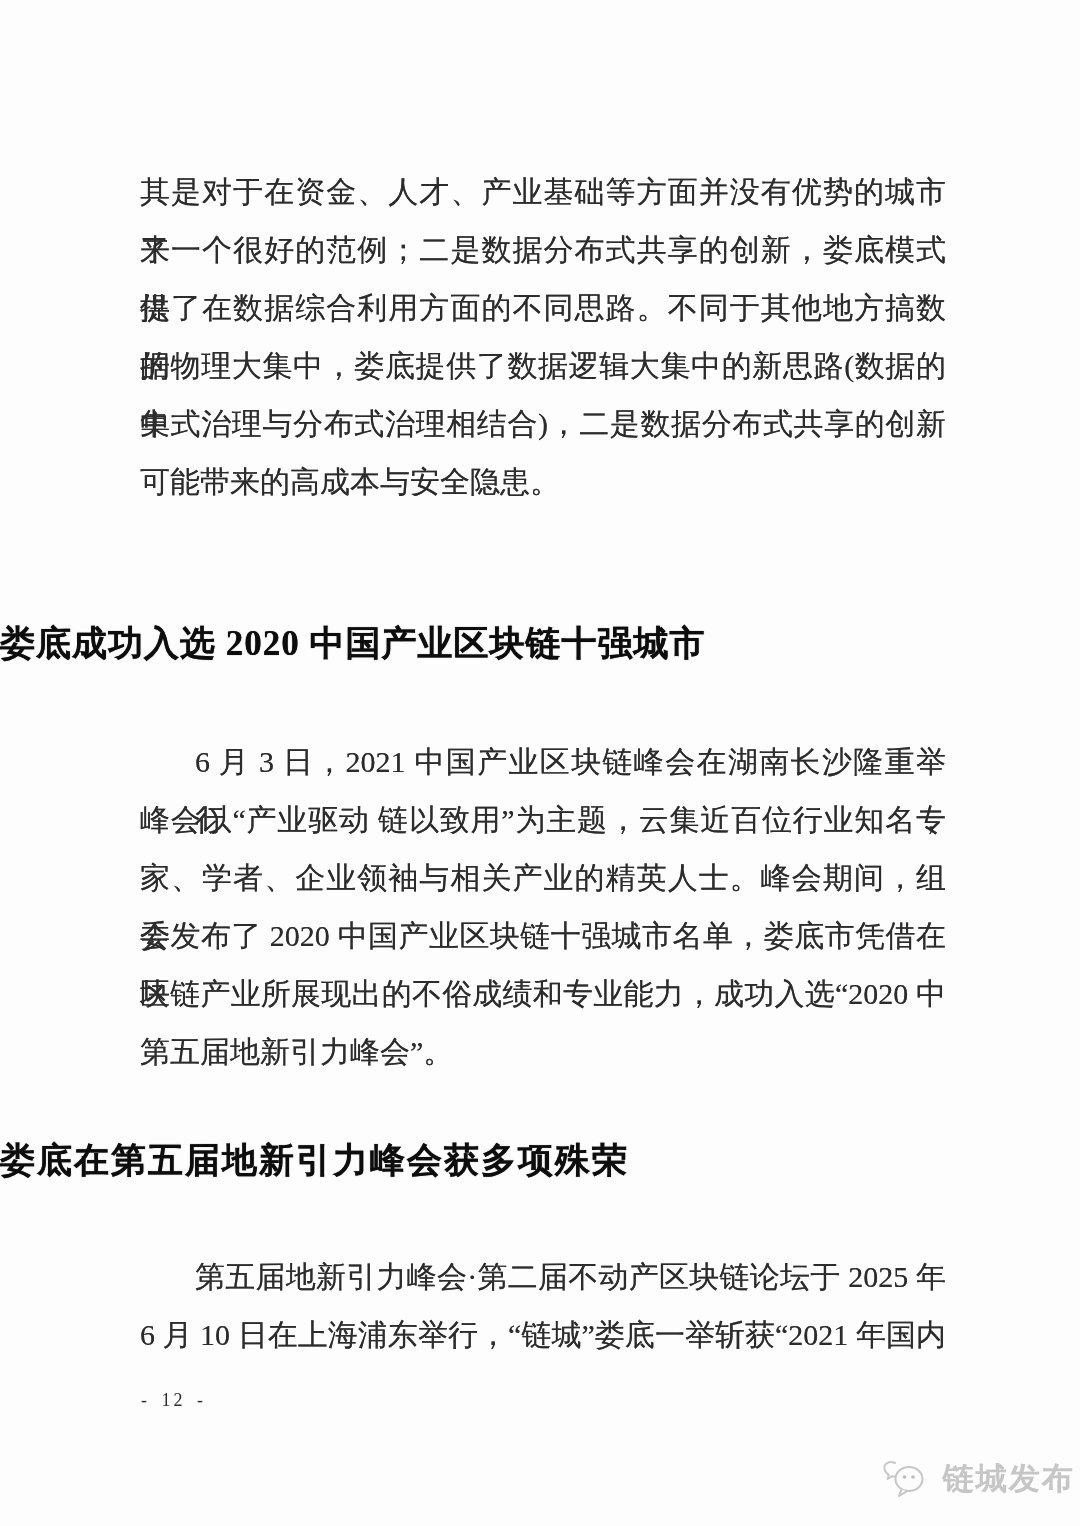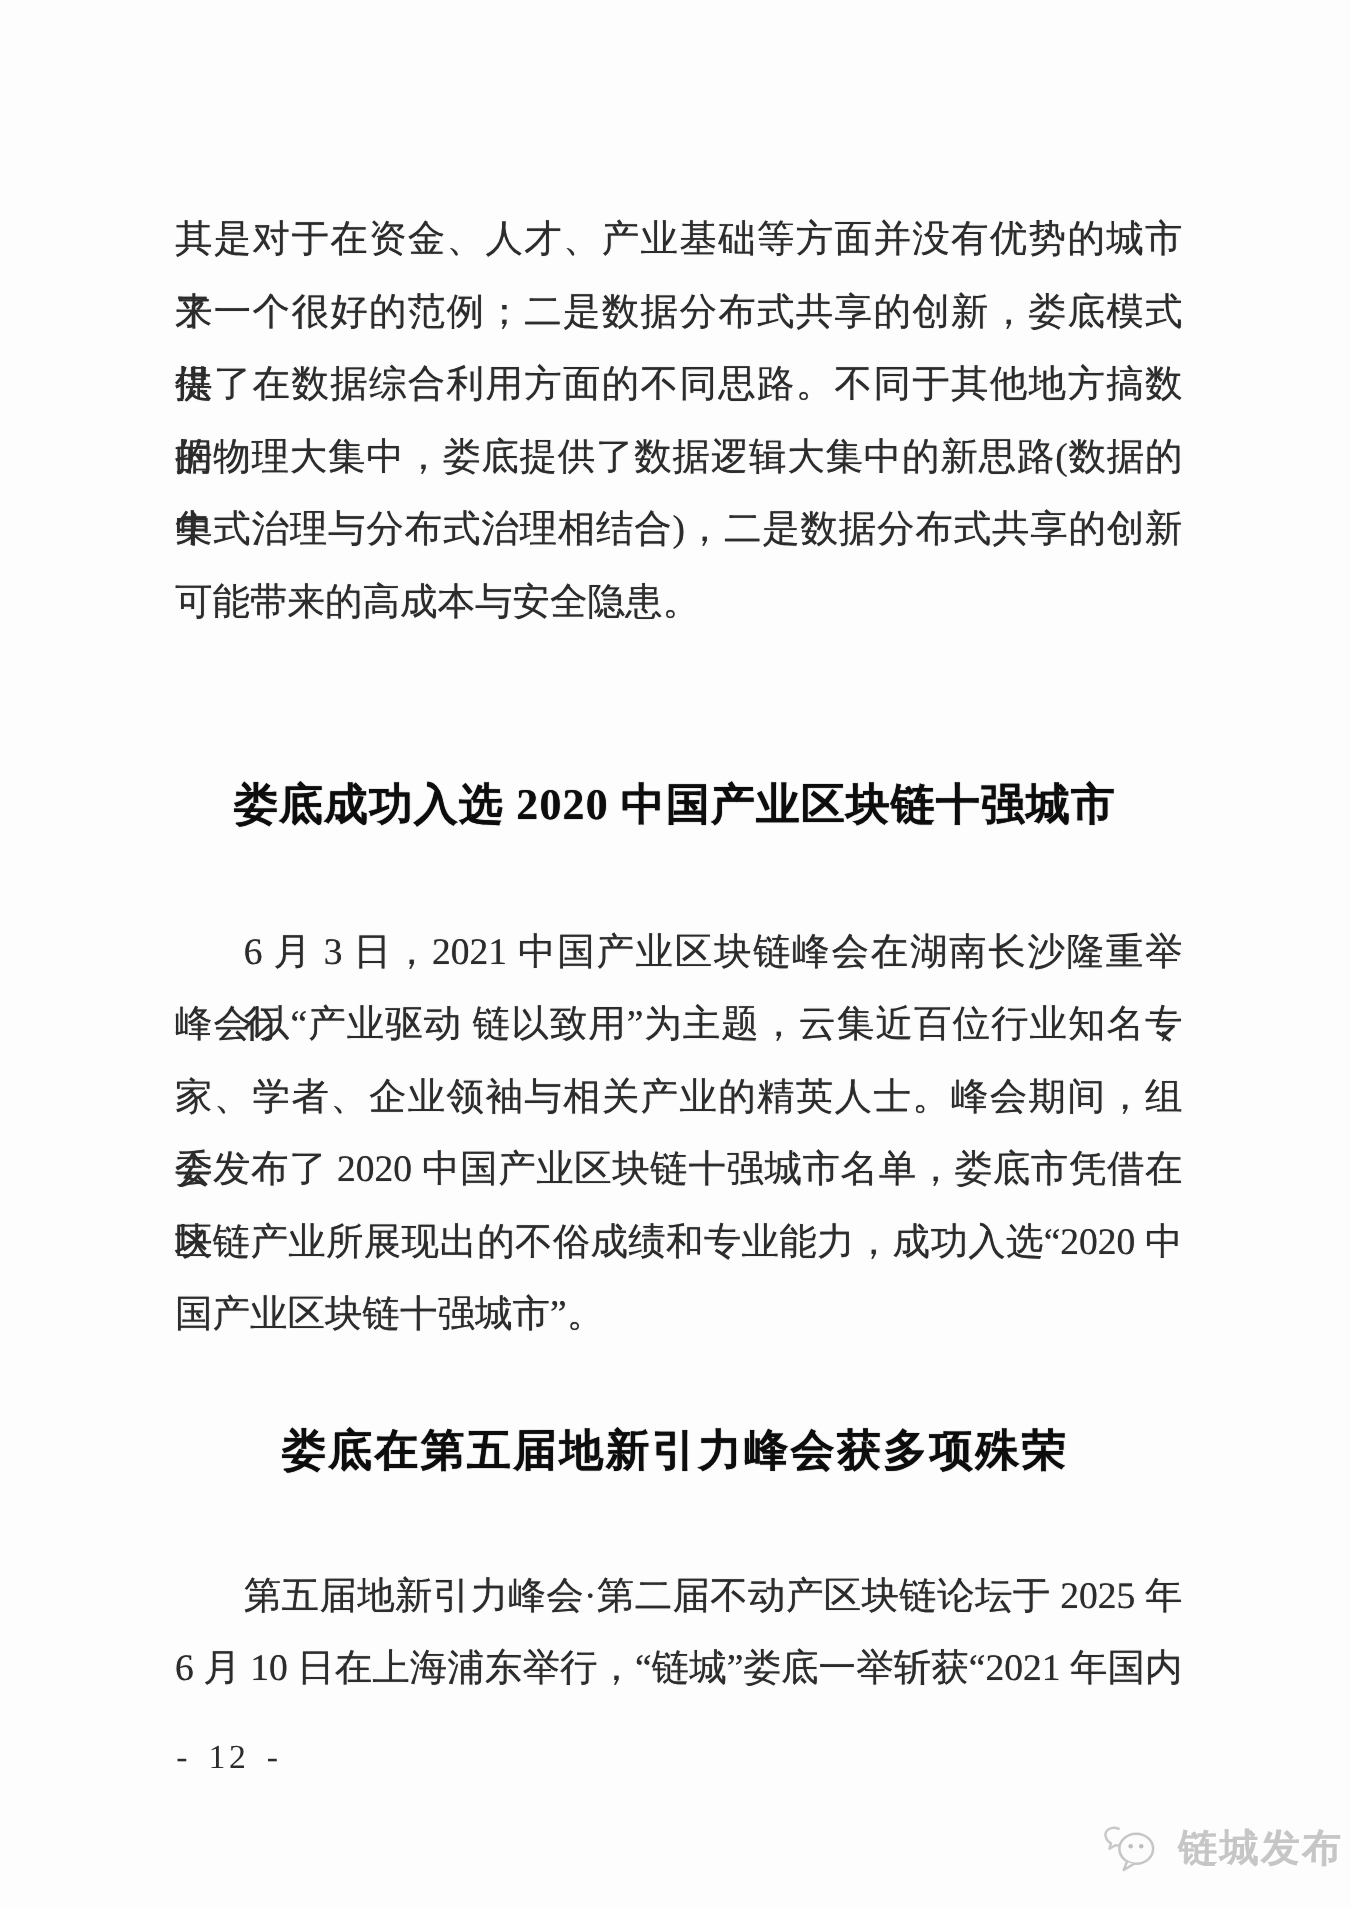--- a/index.html
+++ b/index.html
@@ -30,34 +30,33 @@
     text-align-last: justify;
     text-justify: distribute;
   }
   .para .line.no-justify { text-align-last: left; }
   .para .line.indent { padding-left: 55px; }
 
   .heading {
     position: absolute;
     left: 0; width: 1080px;
     margin: 0;
-    text-align: center;
     font-size: 35px;
     font-weight: 700;
     color: var(--heading-ink, #0d0d0d);
     text-shadow: 0 0 0.8px rgba(0,0,0,.85);
     letter-spacing: 1px;
     font-family: Liberation Serif, serif;
   }
   .heading.second { letter-spacing: 2px; }
 
   .page-number {
     position: absolute;
     left: 141px; top: 1390px;
-    font-size: 27px;
+    font-size: 18px;
     color: var(--ink, #2c2c2c);
     letter-spacing: 3px;
     word-spacing: 4px;
     text-align: center;
   }
 
   .watermark {
     position: absolute;
     left: 880px; top: 1456px;
     display: flex;
@@ -90,21 +89,21 @@
     </section>
 
   <h2 class="heading" style="top:620px;">娄底成功入选 2020 中国产业区块链十强城市</h2>
 
   <section class="para" style="top:733px;">
       <div class="line indent">6 月 3 日，2021 中国产业区块链峰会在湖南长沙隆重举行，</div>
       <div class="line">峰会以“产业驱动 链以致用”为主题，云集近百位行业知名专</div>
       <div class="line">家、学者、企业领袖与相关产业的精英人士。峰会期间，组委</div>
       <div class="line">会发布了 2020 中国产业区块链十强城市名单，娄底市凭借在区</div>
       <div class="line">块链产业所展现出的不俗成绩和专业能力，成功入选“2020 中</div>
-      <div class="line no-justify">国产业区块链十强城市”。</div>
+      <div class="line no-justify">第五届地新引力峰会”。</div>
     </section>
 
   <h2 class="heading second" style="top:1137px;">娄底在第五届地新引力峰会获多项殊荣</h2>
 
   <section class="para" style="top:1248px;">
       <div class="line indent">第五届地新引力峰会·第二届不动产区块链论坛于 2025 年</div>
       <div class="line">6 月 10 日在上海浦东举行，“链城”娄底一举斩获“2021 年国内</div>
     </section>
 
   <div class="page-number">- 12 -</div>

